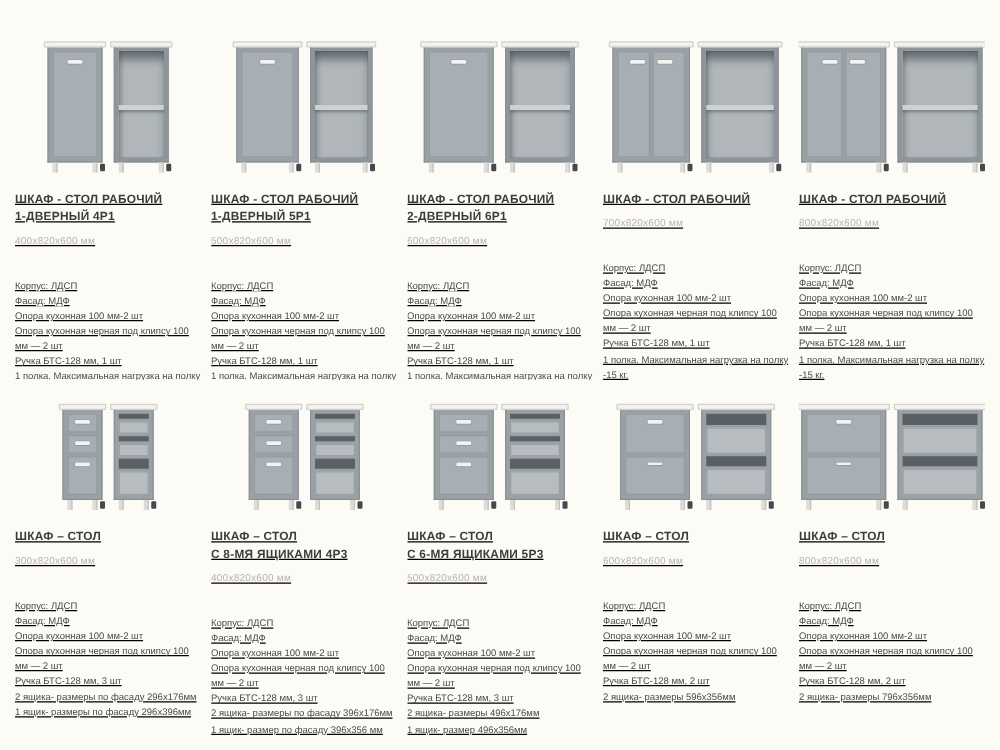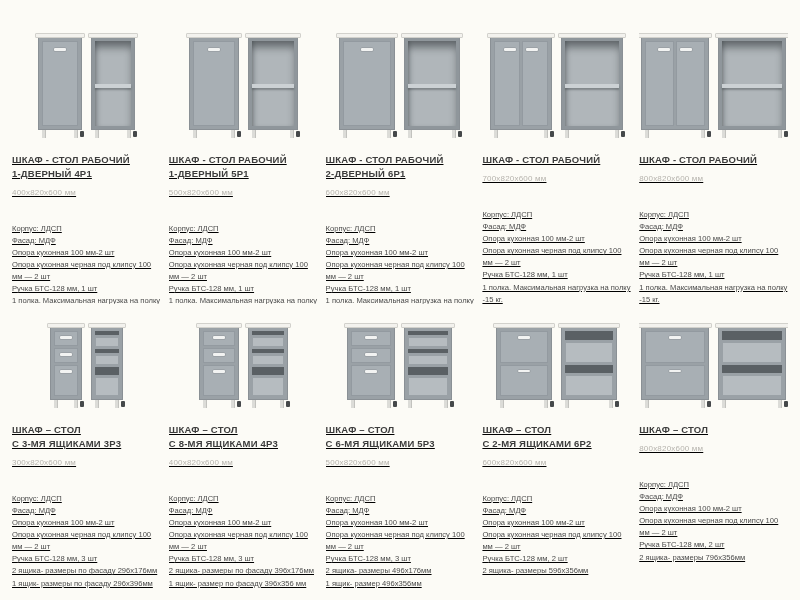--- a/index.html
+++ b/index.html
@@ -296,21 +296,20 @@
           </div>
           <div class="legsrow">
             <i></i>
             <i></i>
             <b></b>
           </div>
         </div>
       </div>
     <div class="title">
       <div class="t1">ШКАФ – СТОЛ</div>
-      <div class="t2">С 3-МЯ ЯЩИКАМИ 3Р3</div>
     </div>
     <div class="dims">300х820х600 мм</div>
     <div class="specs">
         <div class="spec-line">Корпус: ЛДСП</div>
         <div class="spec-line">Фасад: МДФ</div>
         <div class="spec-line">Опора кухонная 100 мм-2 шт</div>
         <div class="spec-line">Опора кухонная черная под клипсу 100 мм — 2 шт</div>
         <div class="spec-line">Ручка БТС-128 мм, 3 шт</div>
         <div class="spec-line">2 ящика- размеры по фасаду 296х176мм</div>
         <div class="spec-line">1 ящик- размеры по фасаду 296х396мм</div>
@@ -450,21 +449,20 @@
           </div>
           <div class="legsrow">
             <i></i>
             <i></i>
             <b></b>
           </div>
         </div>
       </div>
     <div class="title">
       <div class="t1">ШКАФ – СТОЛ</div>
-      <div class="t2">С 2-МЯ ЯЩИКАМИ 6Р2</div>
     </div>
     <div class="dims">600х820х600 мм</div>
     <div class="specs">
         <div class="spec-line">Корпус: ЛДСП</div>
         <div class="spec-line">Фасад: МДФ</div>
         <div class="spec-line">Опора кухонная 100 мм-2 шт</div>
         <div class="spec-line">Опора кухонная черная под клипсу 100 мм — 2 шт</div>
         <div class="spec-line">Ручка БТС-128 мм, 2 шт</div>
         <div class="spec-line">2 ящика- размеры 596х356мм</div>
       </div>

